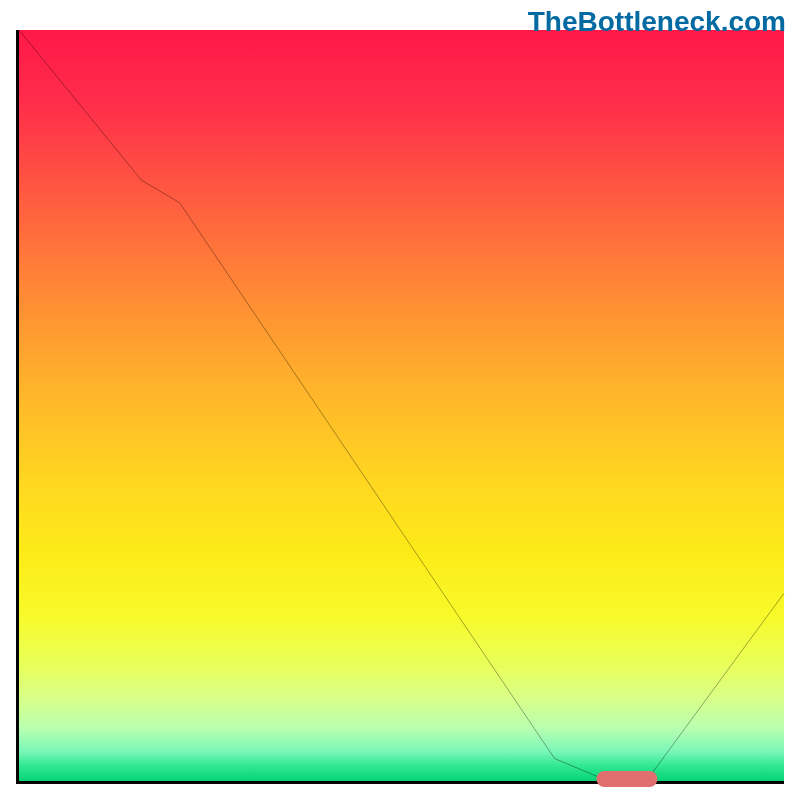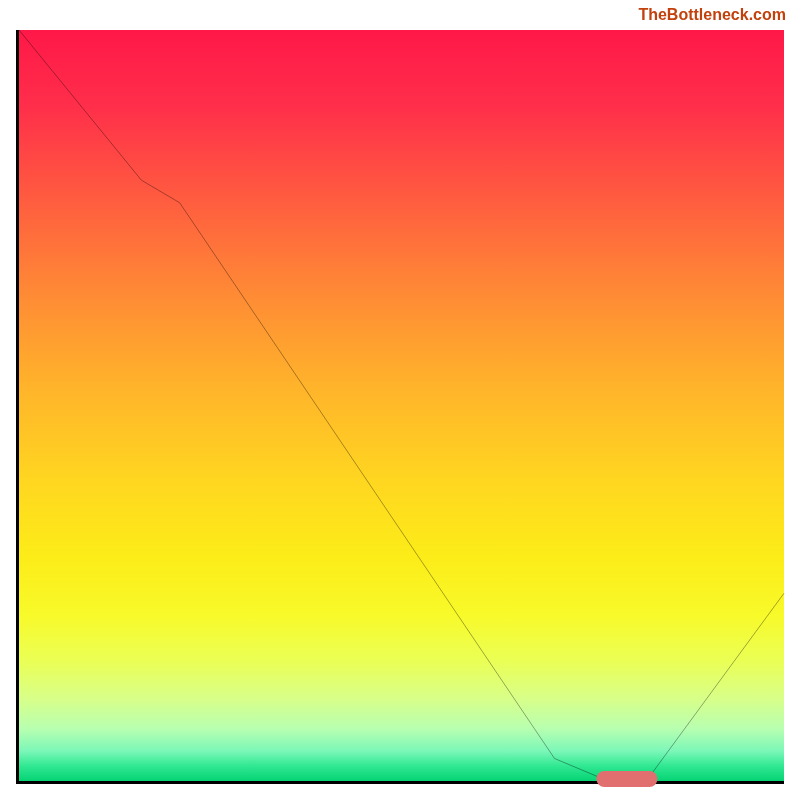--- a/index.html
+++ b/index.html
@@ -7,23 +7,23 @@
     width: 800px;
     height: 800px;
     background: #ffffff;
     position: relative;
     font-family: Arial, sans-serif;
   }
   .watermark {
     position: absolute;
     top: 6px;
     right: 14px;
-    font-size: 16px;
+    font-size: 28px;
     font-weight: bold;
-    color: #c2410c;
+    color: #0369a1;
     z-index: 10;
   }
   .chart-area {
     position: absolute;
     left: 16px;
     top: 30px;
     width: 768px;
     height: 754px;
     border-left: 3px solid #000;
     border-bottom: 3px solid #000;

